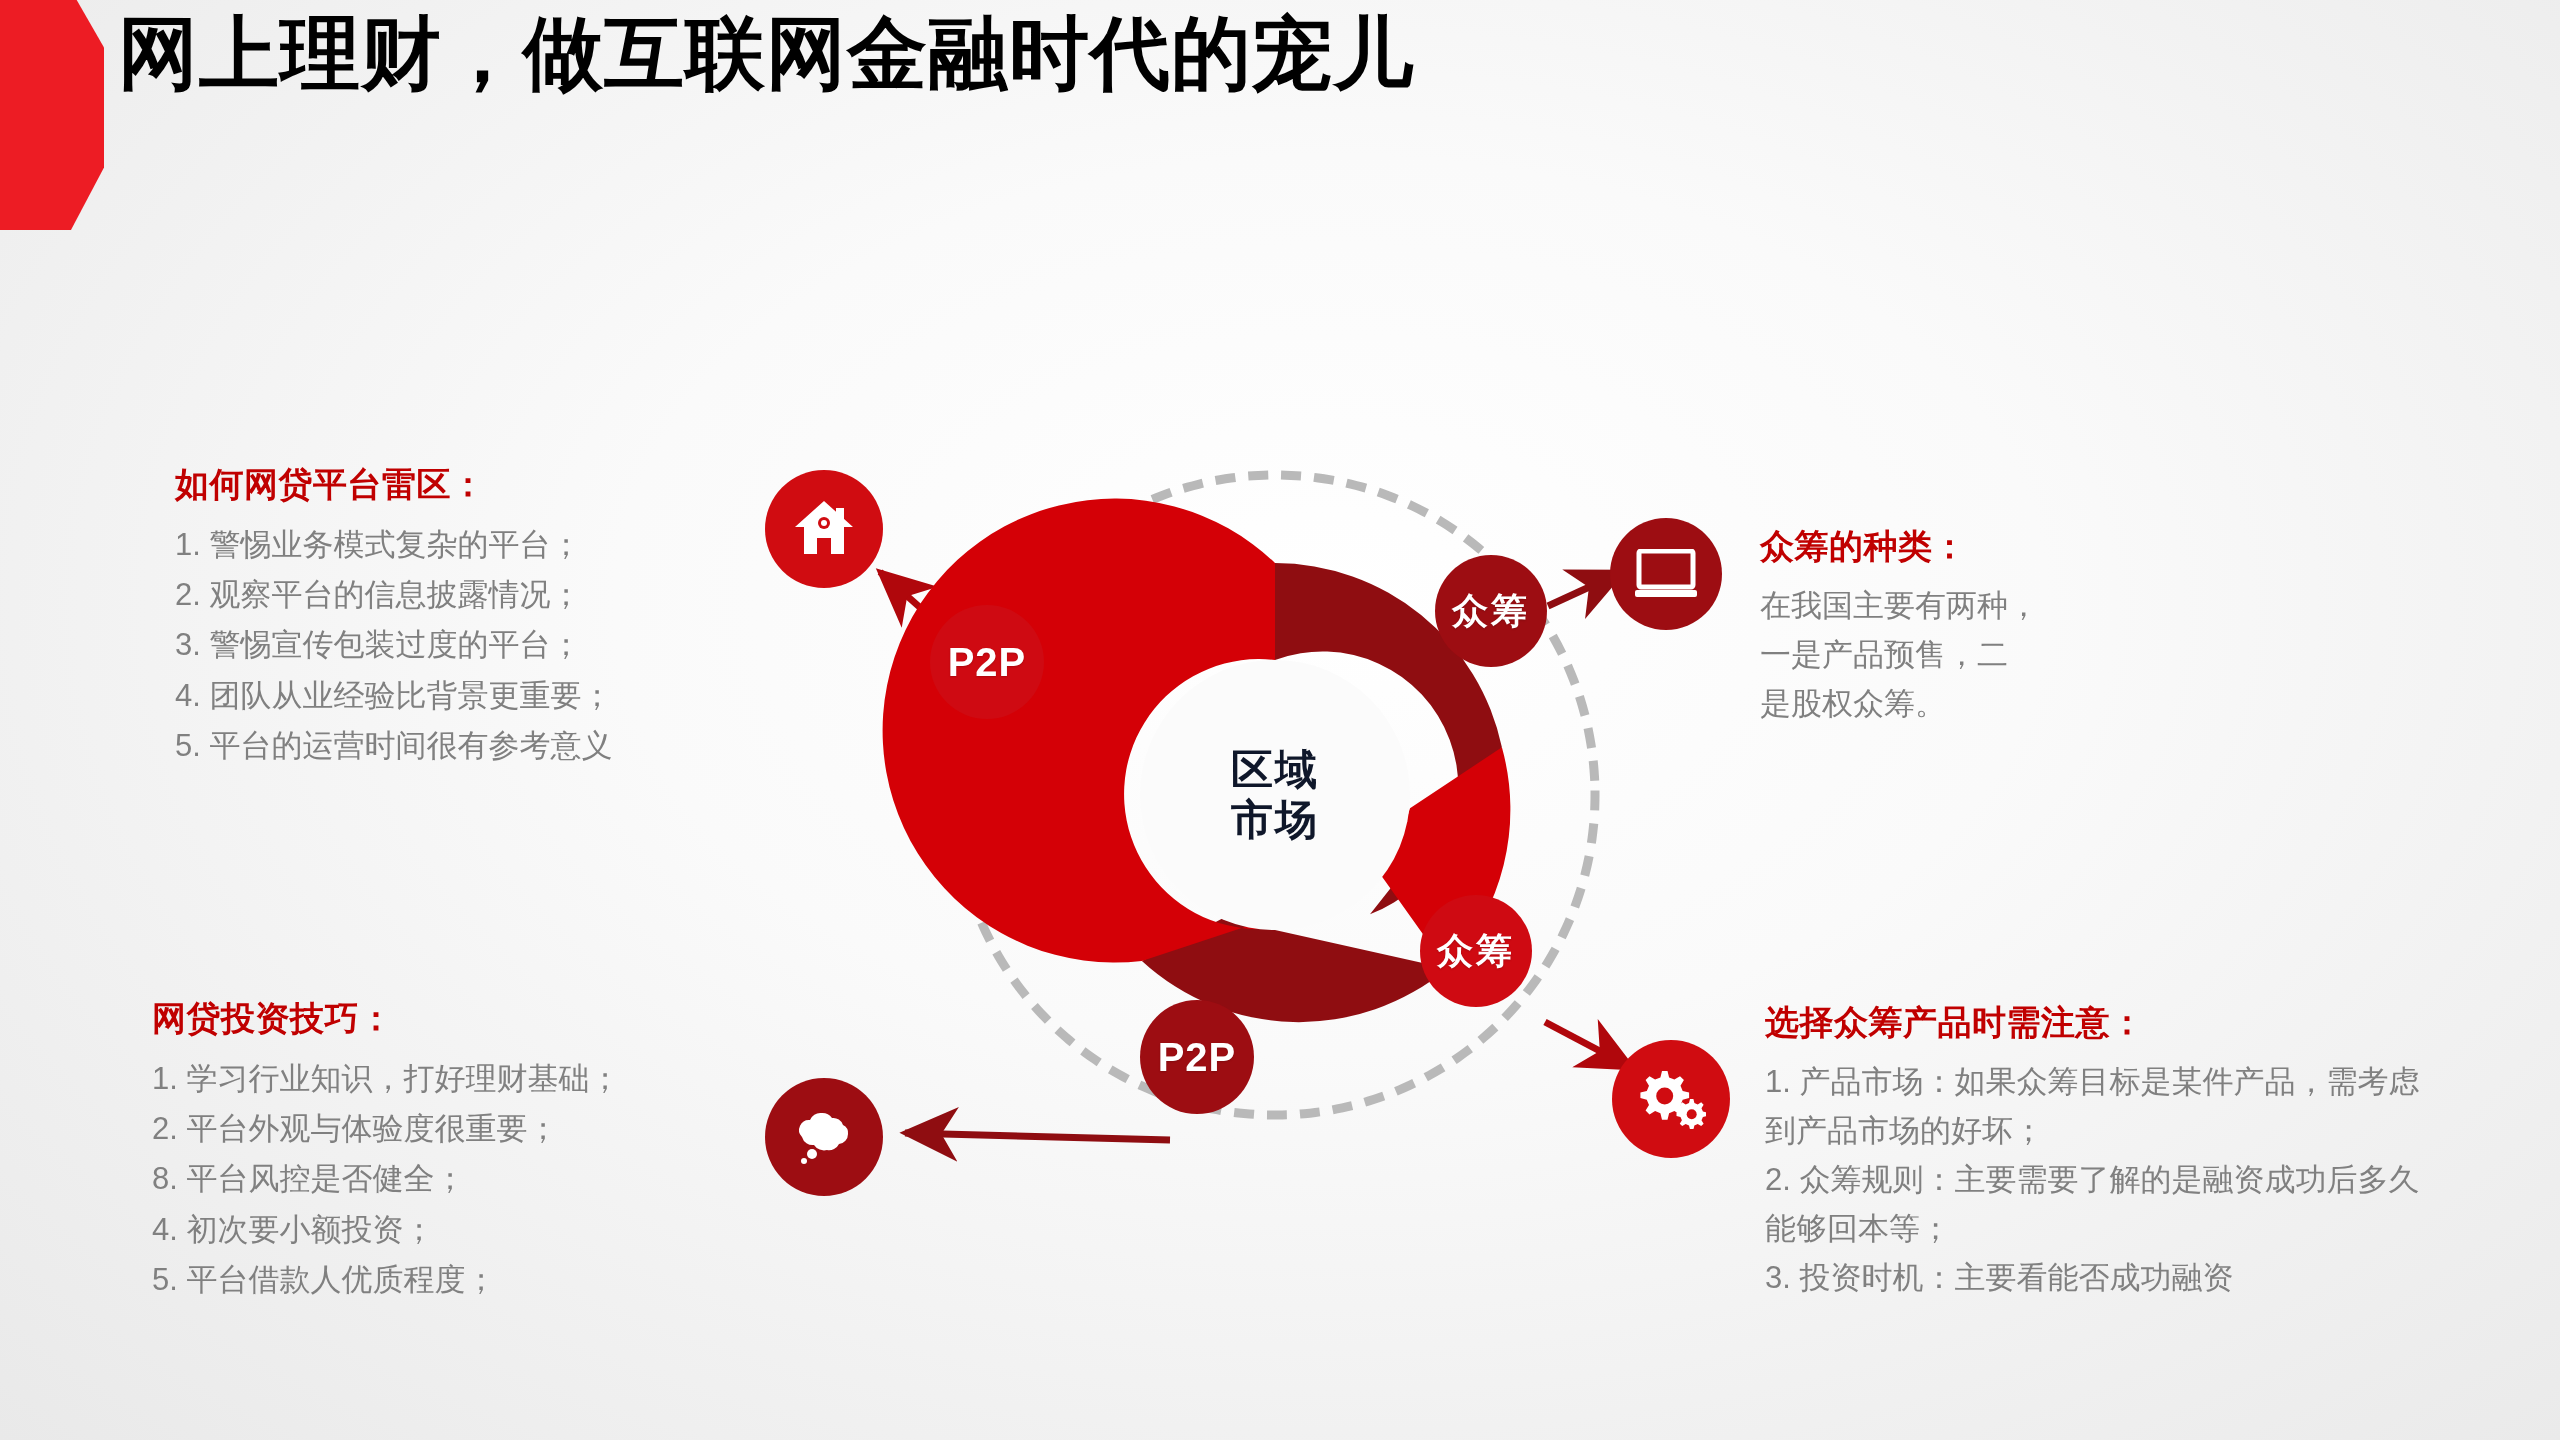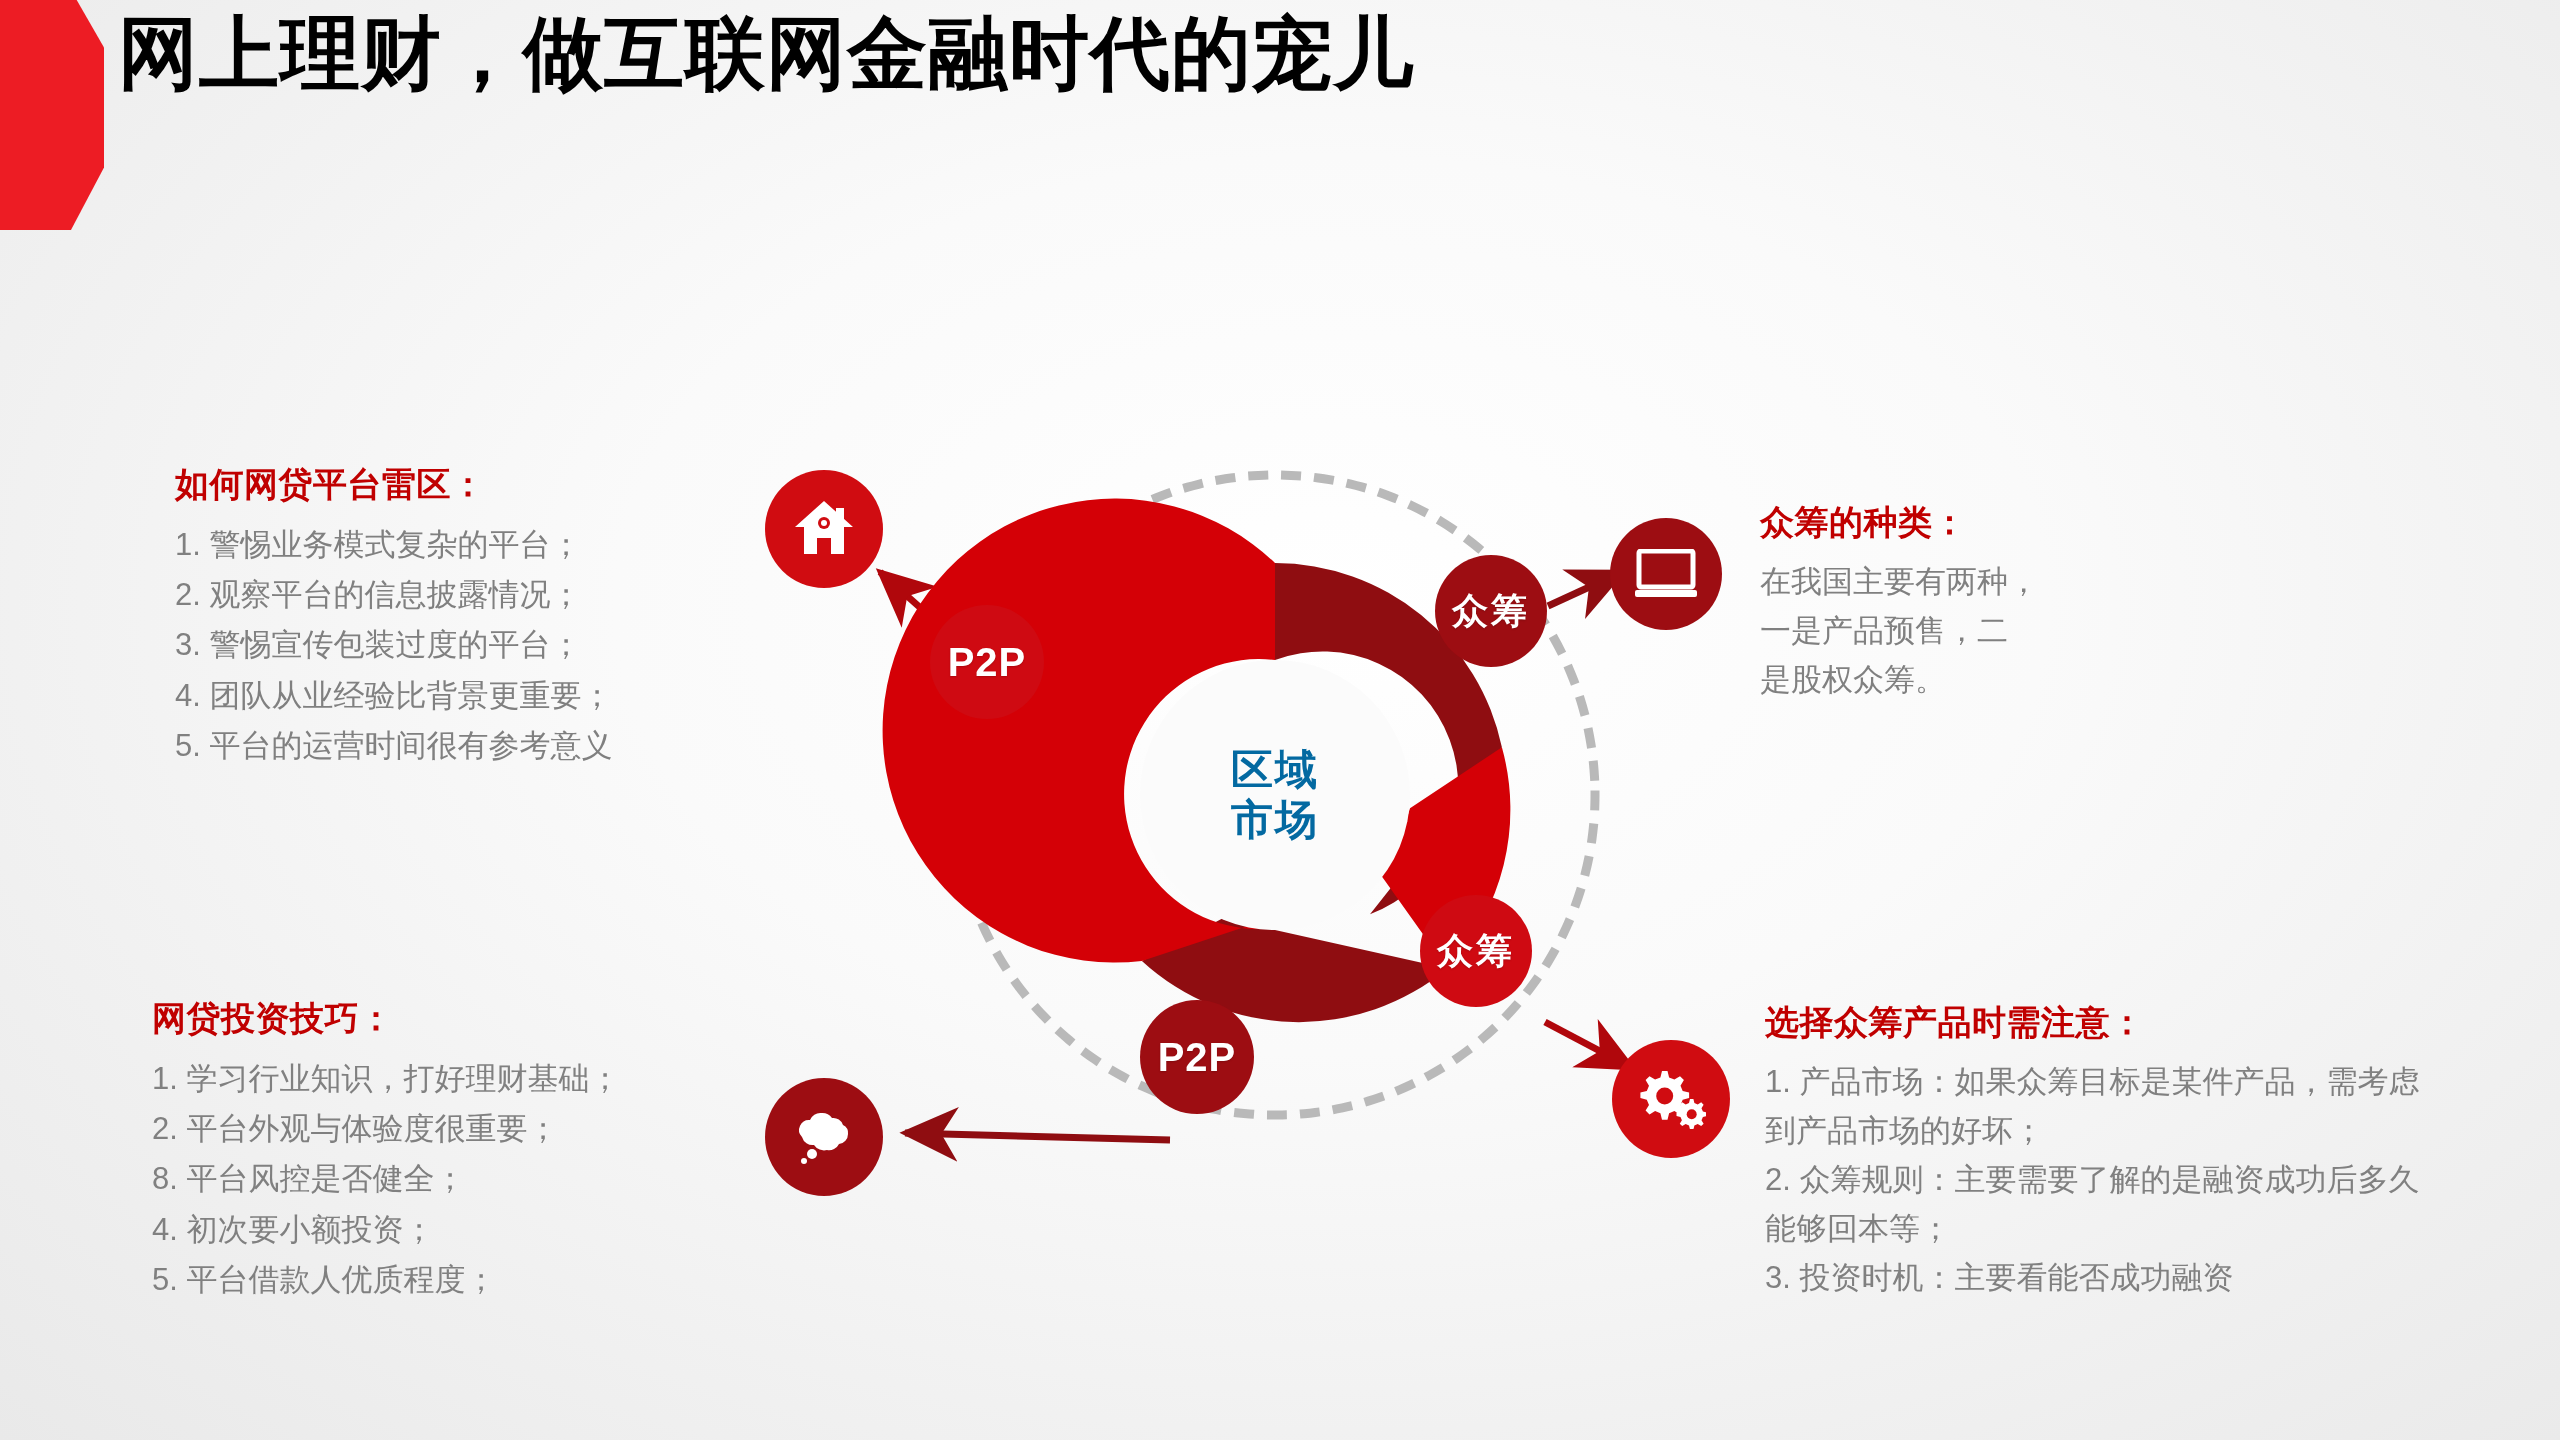--- a/index.html
+++ b/index.html
@@ -48,39 +48,39 @@
   }
   .blk-line {
     color: #808080;
     font-size: 31px;
     line-height: 1.62;
     white-space: nowrap;
   }
 
   #block-topleft   { left: 175px; top: 462px; }
   #block-bottomleft{ left: 152px; top: 972px; margin-top: 24px; }
-  #block-topright  { left: 1760px; top: 500px; }
+  #block-topright  { left: 1760px; top: 524px; }
   #block-topright .blk-line { line-height: 1.58; }
   #block-bottomright { left: 1765px; top: 1000px; width: 680px; }
   #block-bottomright .blk-line { white-space: normal; line-height: 1.58; }
 
   
   #diagram {
     position: absolute;
     left: 935px; top: 455px;
     width: 680px; height: 680px;
   }
   #diagram svg { position: absolute; left: 0; top: 0; overflow: visible; }
 
   .ring-center-text {
     position: absolute;
     left: 50%; top: 50%;
     transform: translate(-50%, -50%);
     text-align: center;
-    color: #0369a1;
+    color: #0f172a;
     font-weight: 700;
     font-size: 42px;
     line-height: 1.18;
     letter-spacing: 2px;
     pointer-events: none;
   }
 
   
   .node {
     position: absolute;

